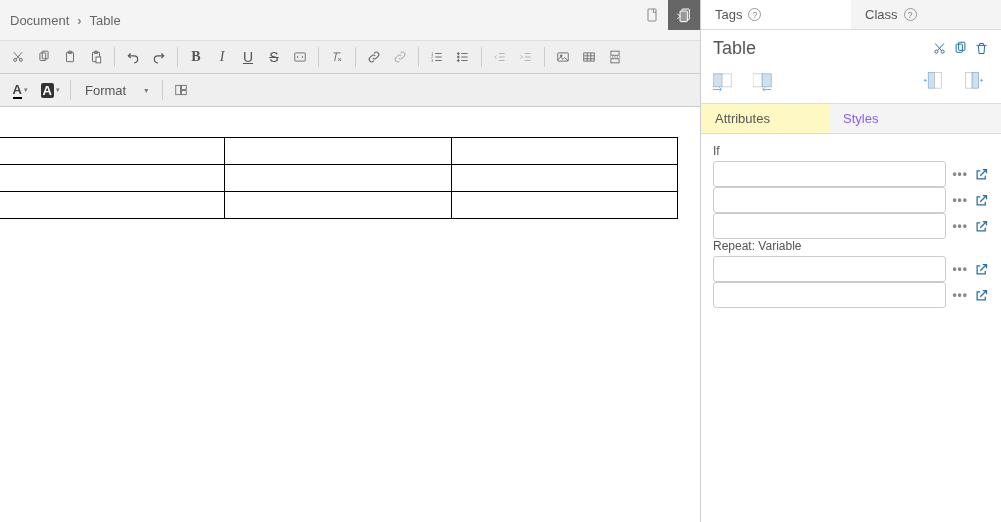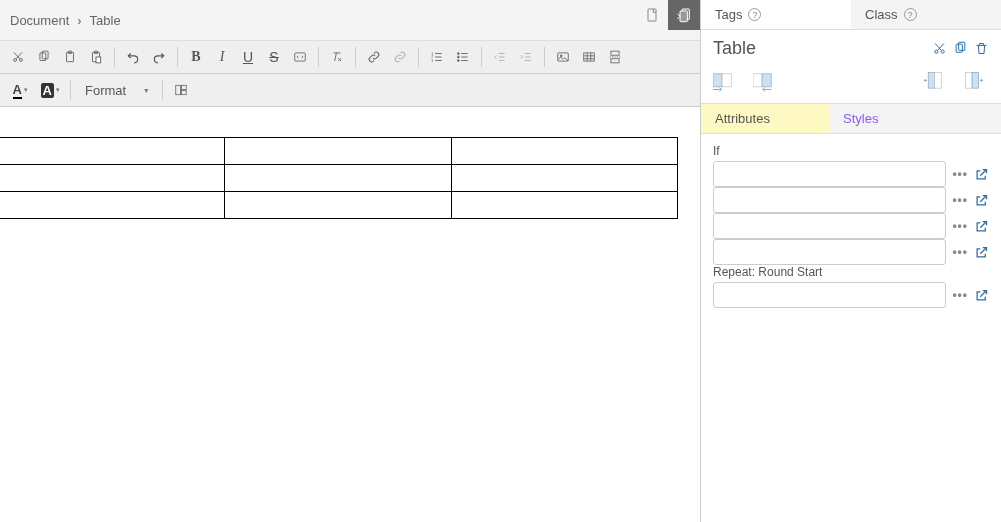--- a/index.html
+++ b/index.html
@@ -366,32 +366,32 @@
           <input value="" style="">
           <span class="dots">•••</span>
           <svg class="ext" viewBox="0 0 24 24" fill="none" stroke="#2b6ea8" stroke-width="2">
               <path d="M14 4h6v6M20 4L10 14"></path>
               <path d="M18 14v5H5V6h5"></path>
             </svg>
         </div>
       </div>
 
       <div class="field">
+        <div class="field-label">Repeat: Variable</div>
         <div class="field-row">
           <input value="" style="">
           <span class="dots">•••</span>
           <svg class="ext" viewBox="0 0 24 24" fill="none" stroke="#2b6ea8" stroke-width="2">
               <path d="M14 4h6v6M20 4L10 14"></path>
               <path d="M18 14v5H5V6h5"></path>
             </svg>
         </div>
       </div>
 
       <div class="field">
-        <div class="field-label">Repeat: Round Start</div>
         <div class="field-row">
           <input value="" style="">
           <span class="dots">•••</span>
           <svg class="ext" viewBox="0 0 24 24" fill="none" stroke="#2b6ea8" stroke-width="2">
               <path d="M14 4h6v6M20 4L10 14"></path>
               <path d="M18 14v5H5V6h5"></path>
             </svg>
         </div>
       </div>
 

